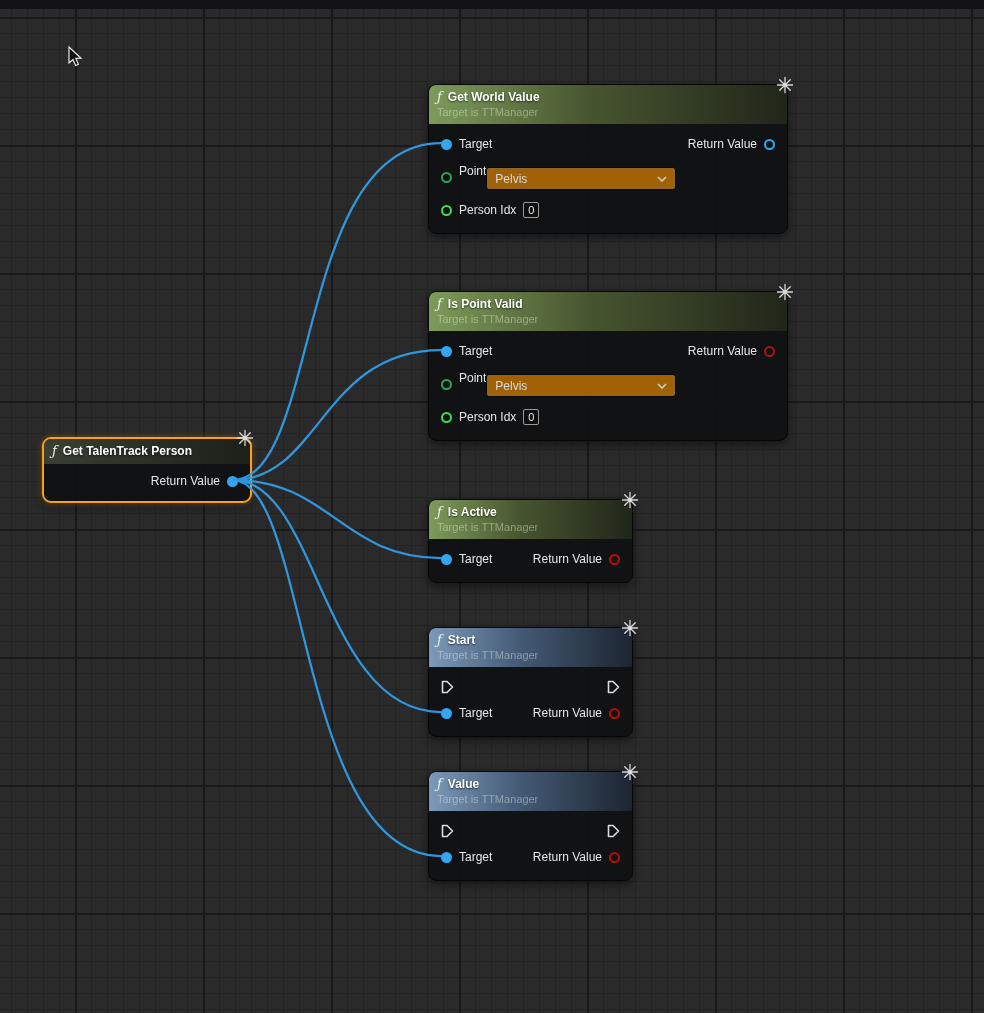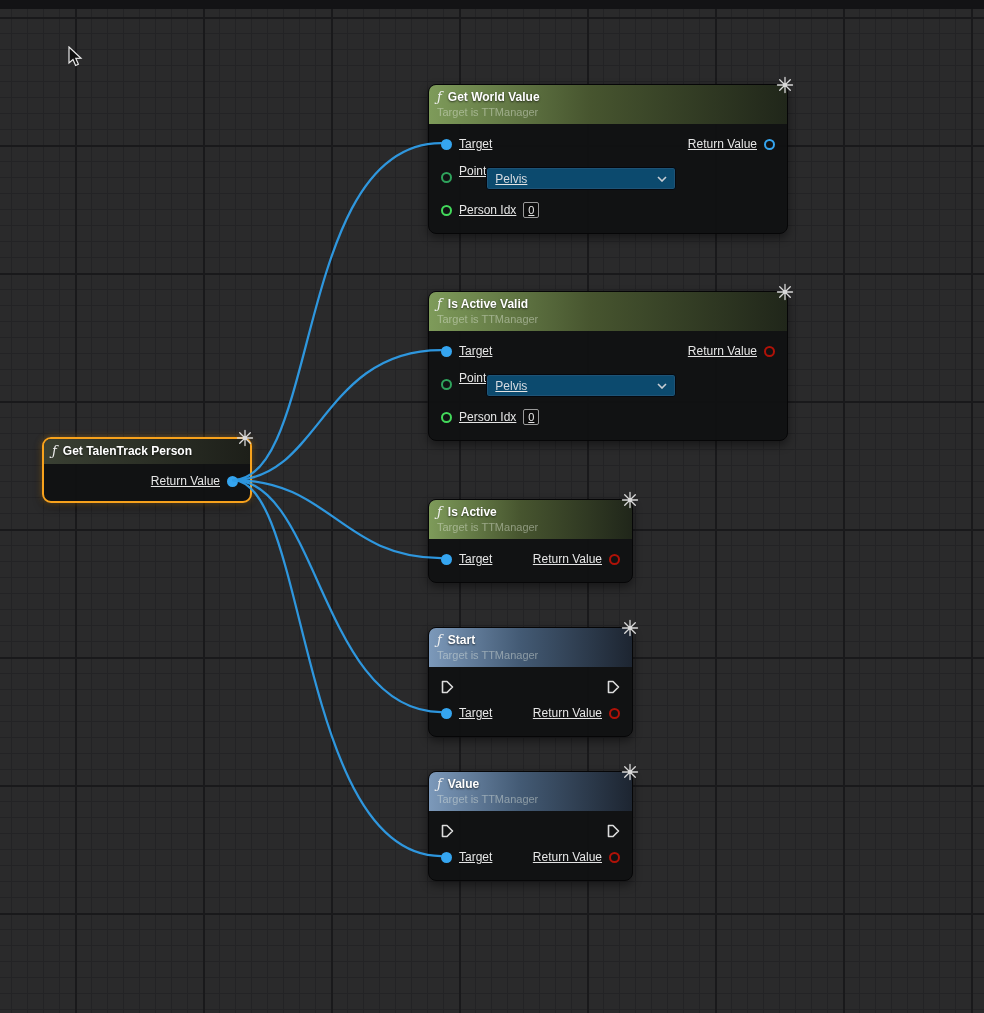--- a/index.html
+++ b/index.html
@@ -29,38 +29,38 @@
   .node.selected { border:2px solid #f8a21c; border-radius:9px; box-shadow:0 0 7px rgba(248,162,28,0.35), 0 4px 10px rgba(0,0,0,0.45); }
   .hdr { padding:4px 8px 5px; border-radius:7px 7px 0 0; }
   .hdr.green { background:linear-gradient(to right, #7e9b5a, #47552f 45%, #20261a); }
   .hdr.blue  { background:linear-gradient(to right, #7c99ba, #435a74 45%, #1d2531); }
   .hdr.dark  { background:linear-gradient(to right, #3a4033, #1d1f19); padding:4px 8px 5px; }
   .trow { display:flex; align-items:baseline; gap:6px; line-height:15px; }
   .fn { font-family:"DejaVu Serif", serif; font-style:italic; font-size:13px; color:#f0f0f0; }
   .title { font-weight:bold; font-size:12px; color:#fff; text-shadow:0 1px 2px rgba(0,0,0,0.65); white-space:nowrap; }
   .subtitle { font-size:11px; line-height:14px; color:rgba(238,243,232,0.42); white-space:nowrap; }
 
-  .body { padding:7px 0 9px;text-decoration:underline; }
+  .body { padding:7px 0 9px; }
   .row { display:flex; align-items:center; justify-content:space-between; padding:6px 12px; }
   .grp { display:flex; align-items:center; gap:7px; }
   .grp.right { margin-left:auto; }
   .plabel { line-height:15px; color:#e6e6e6; white-space:nowrap; }
 
   .pin { width:11px; height:11px; border-radius:50%; flex:0 0 auto; }
   .pin.solid-obj  { background:#35a5f0; }
   .pin.hollow-obj { border:2px solid #35a5f0; background:transparent; }
   .pin.hollow-bool{ border:2px solid #b01208; background:transparent; }
   .pin.hollow-int { border:2px solid #43d95b; background:transparent; }
   .pin.hollow-enum{ border:2px solid #2fa35c; background:transparent; }
 
   .point-group { display:flex; flex-direction:row; }
   .dropdown {
     margin-top:3px; width:190px; height:23px;
     display:flex; align-items:center; justify-content:space-between;
-    background:#0c4a6e; border:1px solid #05080e; border-radius:3px;
+    background:#a16207; border:1px solid #05080e; border-radius:3px;
     box-shadow:inset 0 0 0 1px rgba(96,118,150,0.22);
     padding:0 8px; color:#d6dbe1; font-size:12px;
   }
   .intbox {
     min-width:16px; height:16px; line-height:14px; text-align:center;
     background:#0d0d0d; border:1px solid #9a9a9a; border-radius:2px;
     font-size:11px; color:#e8e8e8; padding:0 2px;
   }
   .badge { position:absolute; top:-9px; right:-7px; width:18px; height:18px; z-index:3; }
   .node.selected .badge { top:-10px; right:-4px; }
@@ -130,21 +130,21 @@
       <svg width="18" height="18" viewBox="0 0 18 18">
           <g stroke="#d9d9d9" stroke-width="1.3" fill="none" stroke-linecap="round">
             <path d="M9 1.5 V16.5 M1.5 9 H16.5 M3.7 3.7 L14.3 14.3 M14.3 3.7 L3.7 14.3"></path>
           </g>
           <circle cx="9" cy="9" r="2.1" fill="#d9d9d9"></circle>
         </svg>
     </div>
     <div class="hdr green">
       <div class="trow">
         <span class="fn">ƒ</span>
-        <span class="title">Is Active Valid</span>
+        <span class="title">Is Point Valid</span>
       </div>
       <div class="subtitle">Target is TTManager</div>
     </div>
     <div class="body">
       <div class="row">
         <div class="grp">
           <span class="pin solid-obj"></span>
           <span class="plabel">Target</span>
         </div>
         <div class="grp right">

